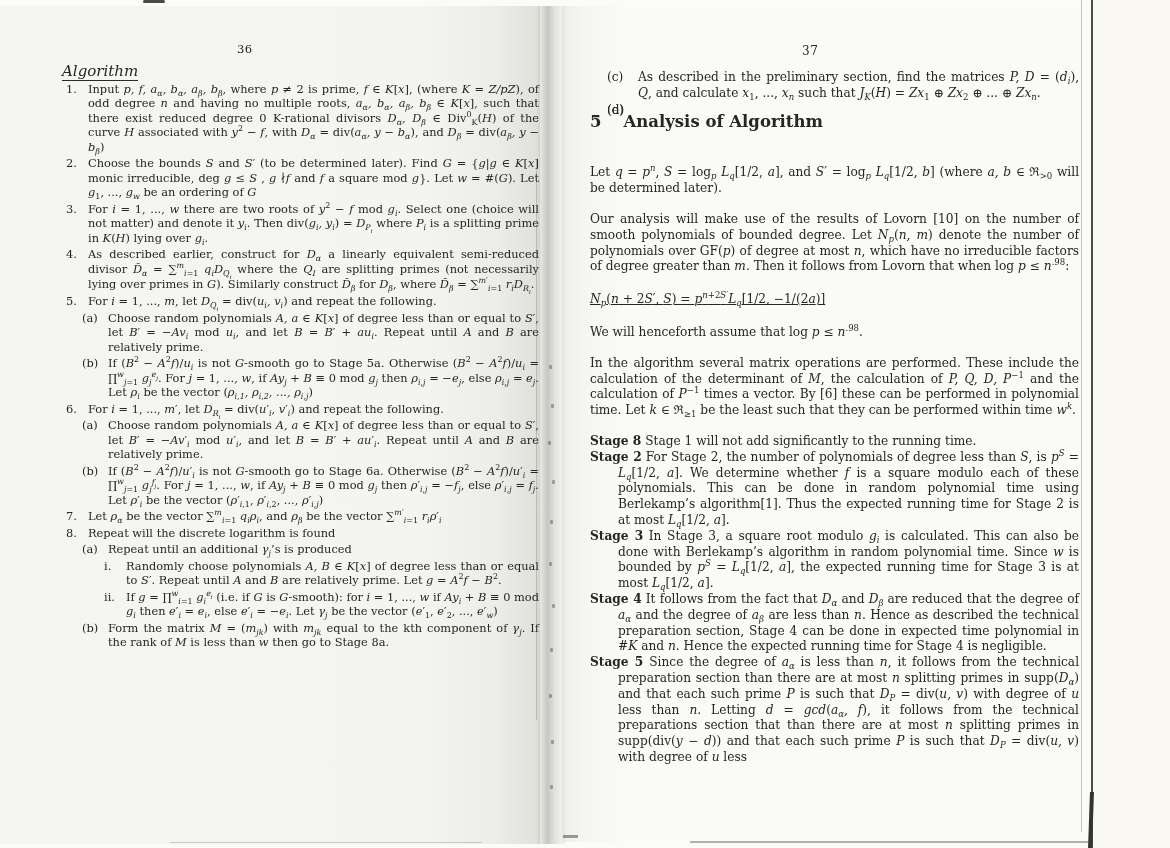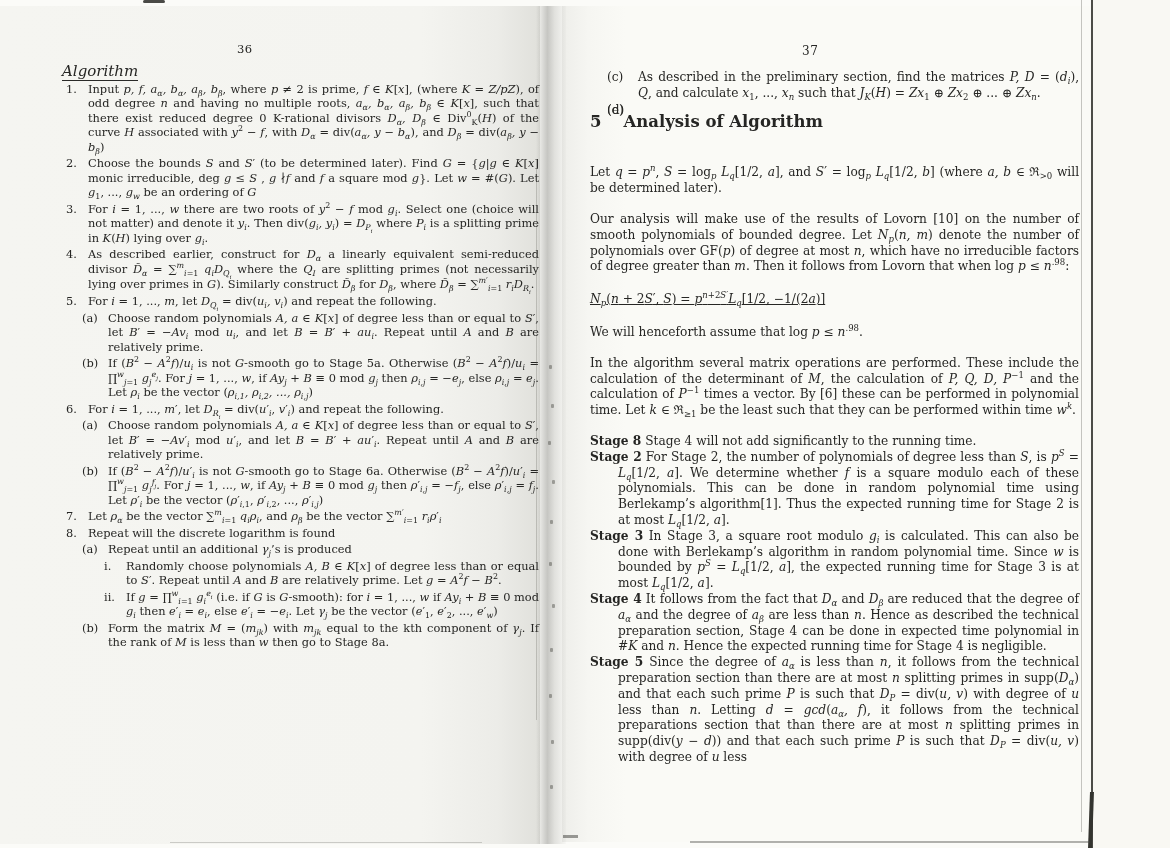--- a/index.html
+++ b/index.html
@@ -107,21 +107,21 @@
       <span class="sec-num">5</span><span>Analysis of Algorithm</span>
     </div>
 
     <div class="para">Let <i>q</i> = <i>p<sup>n</sup></i>, <i>S</i> = log<sub><i>p</i></sub> <i>L<sub>q</sub></i>[1/2, <i>a</i>], and <i>S</i>′ = log<sub><i>p</i></sub> <i>L<sub>q</sub></i>[1/2, <i>b</i>] (where <i>a, b</i> ∈ ℜ<sub>&gt;0</sub> will be determined later).</div>
     <div class="para">Our analysis will make use of the results of Lovorn [10] on the number of smooth polynomials of bounded degree. Let <i>N<sub>p</sub></i>(<i>n, m</i>) denote the number of polynomials over GF(<i>p</i>) of degree at most <i>n</i>, which have no irreducible factors of degree greater than <i>m</i>. Then it follows from Lovorn that when log <i>p</i> ≤ <i>n</i><sup>.98</sup>:</div>
     <div class="equation"><i>N<sub>p</sub></i>(<i>n</i> + 2<i>S</i>′, <i>S</i>) = <i>p</i><sup><i>n</i>+2<i>S</i>′</sup><i>L<sub>q</sub></i>[1/2, −1/(2<i>a</i>)]</div>
     <div class="para">We will henceforth assume that log <i>p</i> ≤ <i>n</i><sup>.98</sup>.</div>
     <div class="para">In the algorithm several matrix operations are performed. These include the calculation of the determinant of <i>M</i>, the calculation of <i>P, Q, D, P</i><sup>−1</sup> and the calculation of <i>P</i><sup>−1</sup> times a vector. By [6] these can be performed in polynomial time. Let <i>k</i> ∈ ℜ<sub>≥1</sub> be the least such that they can be performed within time <i>w<sup>k</sup></i>.</div>
 
     <div class="stages">
-      <div class="stage"><span class="stage-label">Stage 8</span> <span>Stage 4 will not add significantly to the running time.</span></div>
+      <div class="stage"><span class="stage-label">Stage 8</span> <span>Stage 1 will not add significantly to the running time.</span></div>
       <div class="stage"><span class="stage-label">Stage 2</span> <span>For Stage 2, the number of polynomials of degree less than <i>S</i>, is <i>p<sup>S</sup></i> = <i>L<sub>q</sub></i>[1/2, <i>a</i>]. We determine whether <i>f</i> is a square modulo each of these polynomials. This can be done in random polynomial time using Berlekamp’s algorithm[1]. Thus the expected running time for Stage 2 is at most <i>L<sub>q</sub></i>[1/2, <i>a</i>].</span></div>
       <div class="stage"><span class="stage-label">Stage 3</span> <span>In Stage 3, a square root modulo <i>g<sub>i</sub></i> is calculated. This can also be done with Berlekamp’s algorithm in random polynomial time. Since <i>w</i> is bounded by <i>p<sup>S</sup></i> = <i>L<sub>q</sub></i>[1/2, <i>a</i>], the expected running time for Stage 3 is at most <i>L<sub>q</sub></i>[1/2, <i>a</i>].</span></div>
       <div class="stage"><span class="stage-label">Stage 4</span> <span>It follows from the fact that <i>D<sub>α</sub></i> and <i>D<sub>β</sub></i> are reduced that the degree of <i>a<sub>α</sub></i> and the degree of <i>a<sub>β</sub></i> are less than <i>n</i>. Hence as described the technical preparation section, Stage 4 can be done in expected time polynomial in #<i>K</i> and <i>n</i>. Hence the expected running time for Stage 4 is negligible.</span></div>
       <div class="stage"><span class="stage-label">Stage 5</span> <span>Since the degree of <i>a<sub>α</sub></i> is less than <i>n</i>, it follows from the technical preparation section than there are at most <i>n</i> splitting primes in supp(<i>D<sub>α</sub></i>) and that each such prime <i>P</i> is such that <i>D<sub>P</sub></i> = div(<i>u, v</i>) with degree of <i>u</i> less than <i>n</i>. Letting <i>d</i> = <i>gcd</i>(<i>a<sub>α</sub>, f</i>), it follows from the technical preparations section that than there are at most <i>n</i> splitting primes in supp(div(<i>y</i> − <i>d</i>)) and that each such prime <i>P</i> is such that <i>D<sub>P</sub></i> = div(<i>u, v</i>) with degree of <i>u</i> less</span></div>
     </div>
   </div>
 </div>
 
 <div class="right-strip"></div>
 <div class="gutter"></div>

